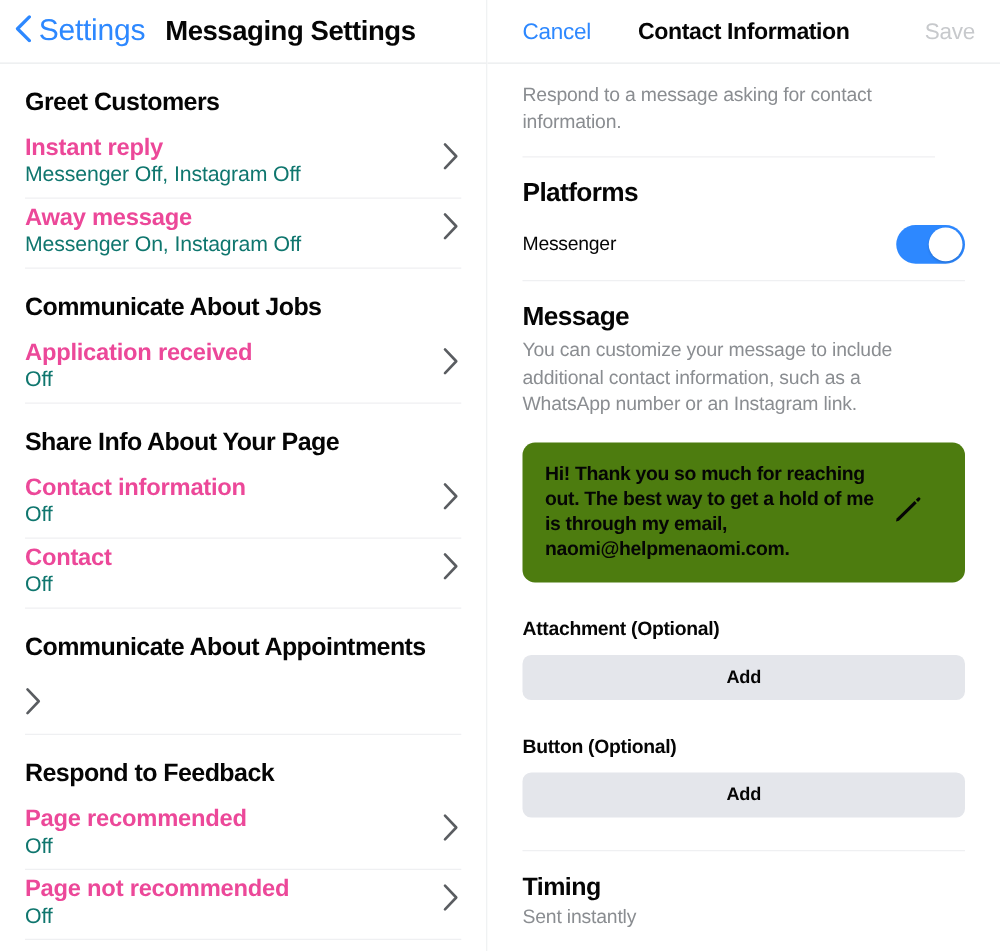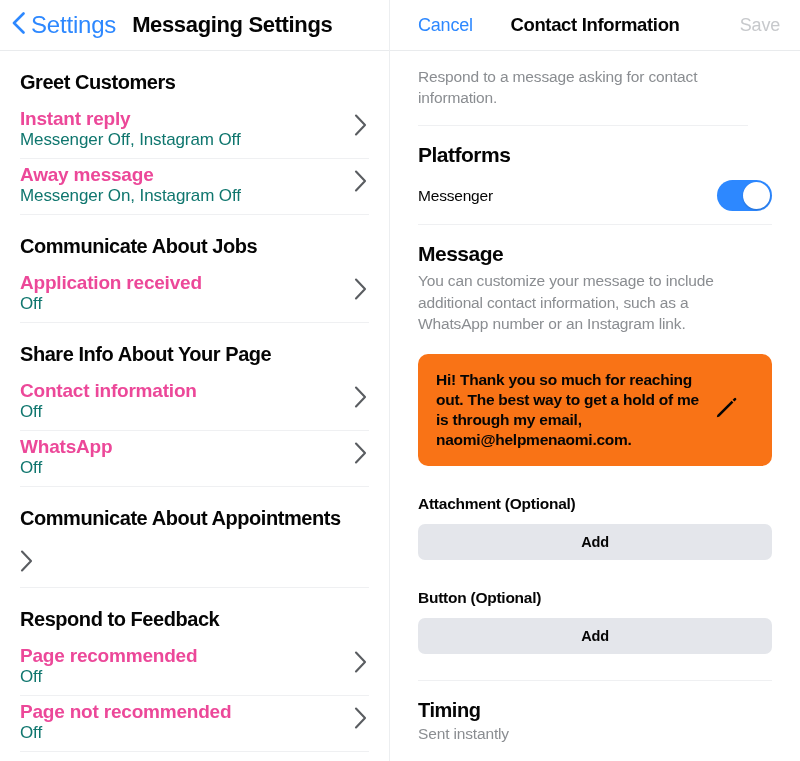--- a/index.html
+++ b/index.html
@@ -164,21 +164,21 @@
   .help-text {
     font-size: 15.5px;
     color: #8a8d91;
     line-height: 21.5px;
     letter-spacing: -0.15px;
     padding-top: 4px;
     max-width: 330px;
   }
   .msg-box {
     margin-top: 19px;
-    background: #f97316;
+    background: #4d7c0f;
     border-radius: 10px;
     padding: 16px 14px 16px 18px;
     display: flex;
     align-items: center;
     gap: 10px;
     min-height: 100px;
   }
   .msg-text {
     font-size: 15.5px;
     font-weight: 700;
@@ -281,21 +281,21 @@
           <div class="row-texts">
             <span class="row-title">Contact information</span>
             <span class="row-sub">Off</span>
           </div>
           <span class="chev-right"><svg width="13" height="22" viewBox="0 0 13 22" fill="none">
               <path d="M2 1.5L11 11l-9 9.5" stroke="#5a5d61" stroke-width="2.1" stroke-linecap="round" stroke-linejoin="round"></path>
             </svg></span>
         </div>
         <div class="row">
           <div class="row-texts">
-            <span class="row-title">WhatsApp</span>
+            <span class="row-title">Contact</span>
             <span class="row-sub">Off</span>
           </div>
           <span class="chev-right"><svg width="13" height="22" viewBox="0 0 13 22" fill="none">
               <path d="M2 1.5L11 11l-9 9.5" stroke="#5a5d61" stroke-width="2.1" stroke-linecap="round" stroke-linejoin="round"></path>
             </svg></span>
         </div>
         <div class="section-head">Communicate About Appointments</div>
         <div class="row">
           <span class="chev-right"><svg width="13" height="22" viewBox="0 0 13 22" fill="none">
               <path d="M2 1.5L11 11l-9 9.5" stroke="#5a5d61" stroke-width="2.1" stroke-linecap="round" stroke-linejoin="round"></path>

